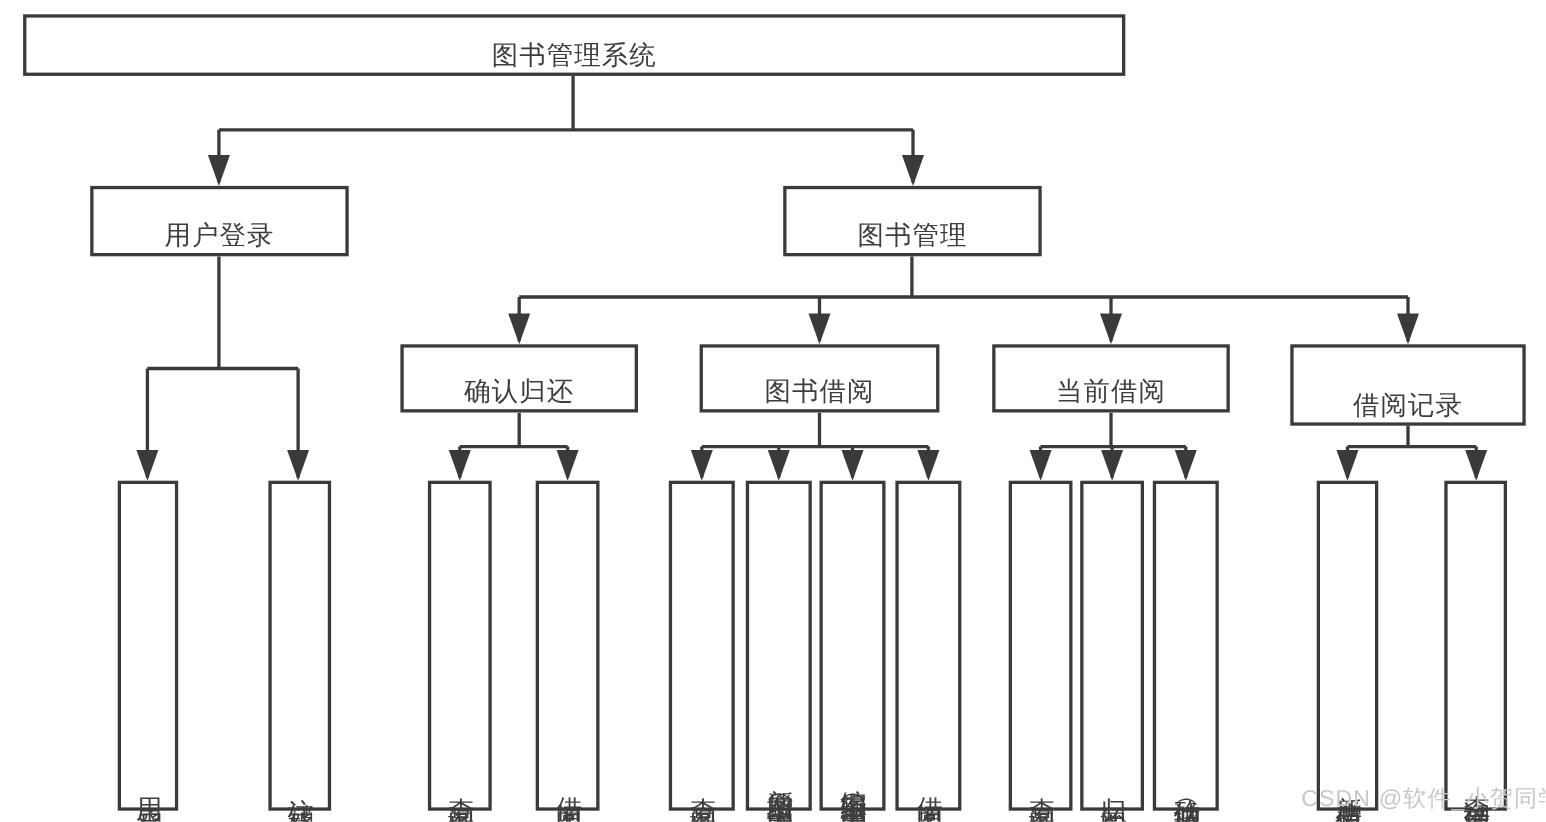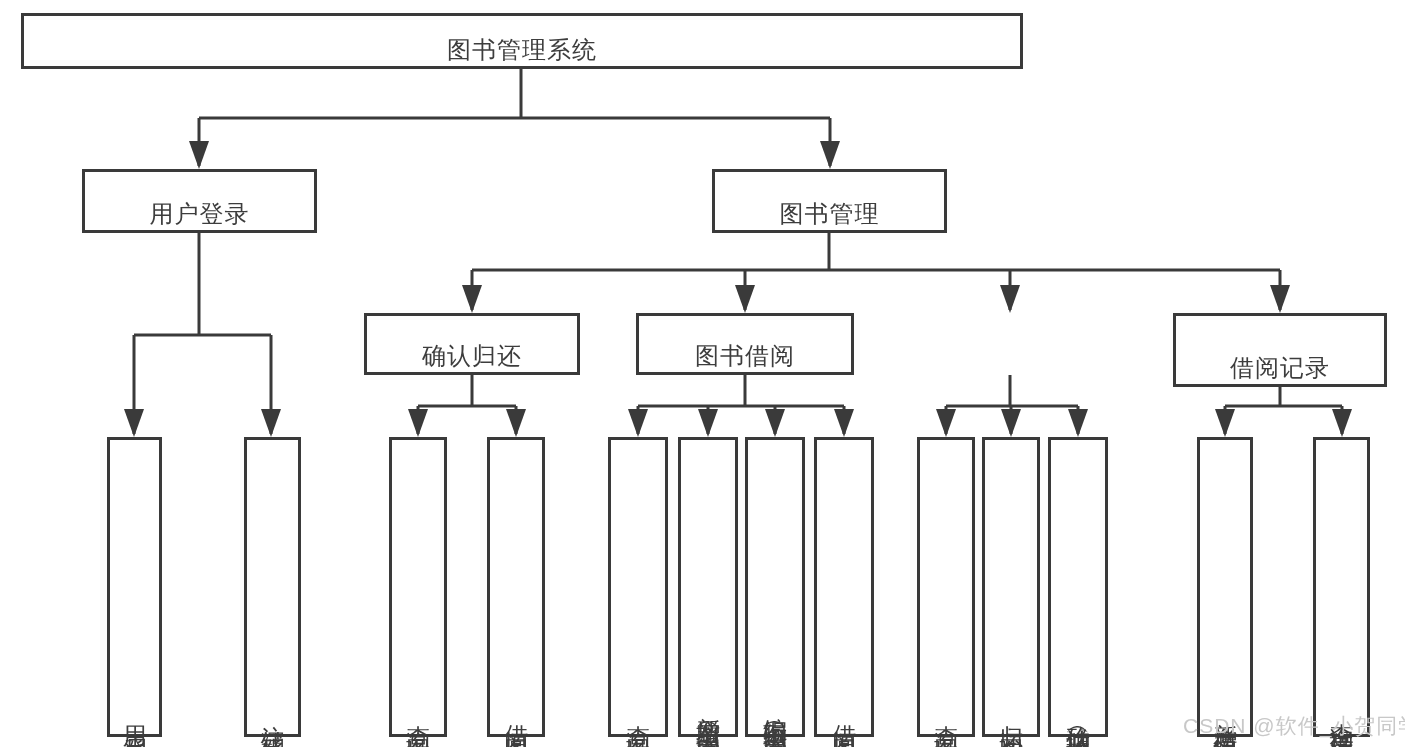--- a/index.html
+++ b/index.html
@@ -80,20 +80,23 @@
   <div class="box" style="left:712px;top:169px;width:235px;height:64px">
     <span class="htext">图书管理</span>
   </div>
 
   <div class="box" style="left:364px;top:313px;width:216px;height:62px">
     <span class="htext">确认归还</span>
   </div>
   <div class="box" style="left:636px;top:313px;width:218px;height:62px">
     <span class="htext">图书借阅</span>
   </div>
+  <div class="box" style="left:902px;top:313px;width:216px;height:62px">
+    <span class="htext">当前借阅</span>
+  </div>
   <div class="box" style="left:1173px;top:313px;width:214px;height:74px">
     <span class="htext">借阅记录</span>
   </div>
 
   <div class="box" style="left:107px;top:437px;width:55px;height:300px">
     <span class="vtext">用户登录</span>
   </div>
   <div class="box" style="left:244px;top:437px;width:57px;height:300px">
     <span class="vtext">注销登录</span>
   </div>

